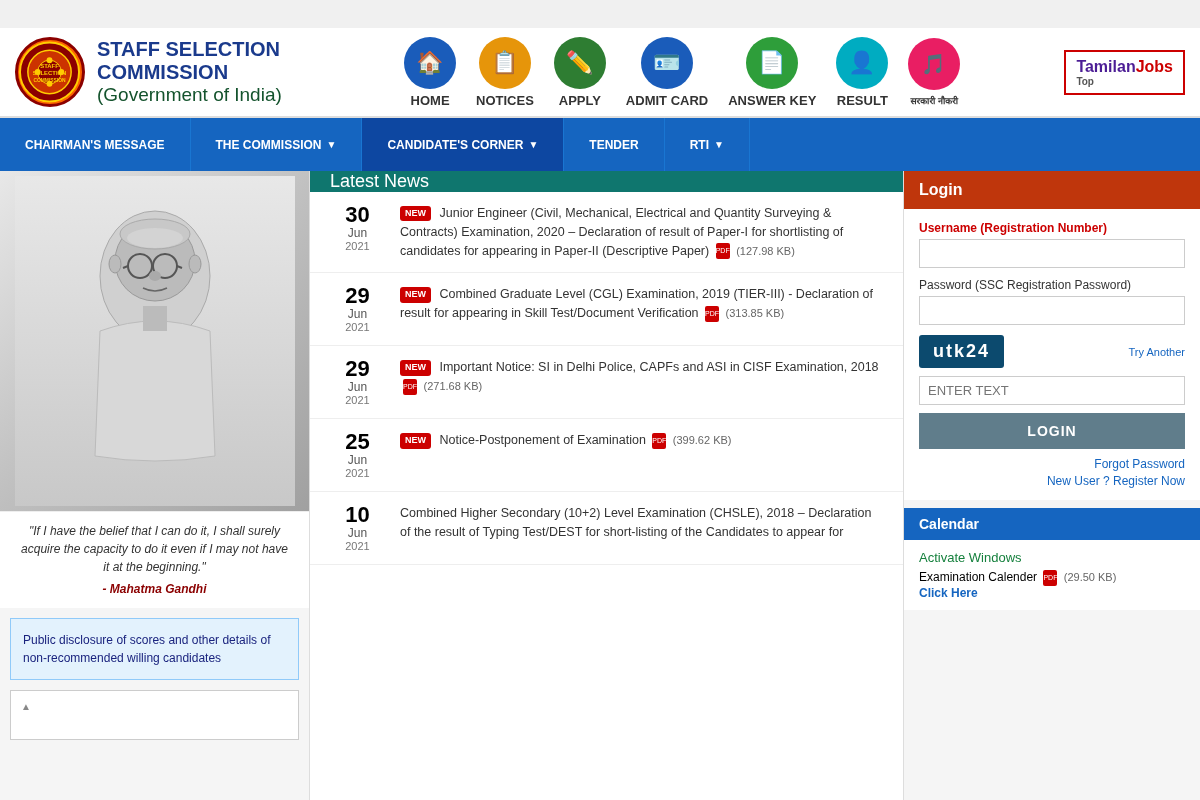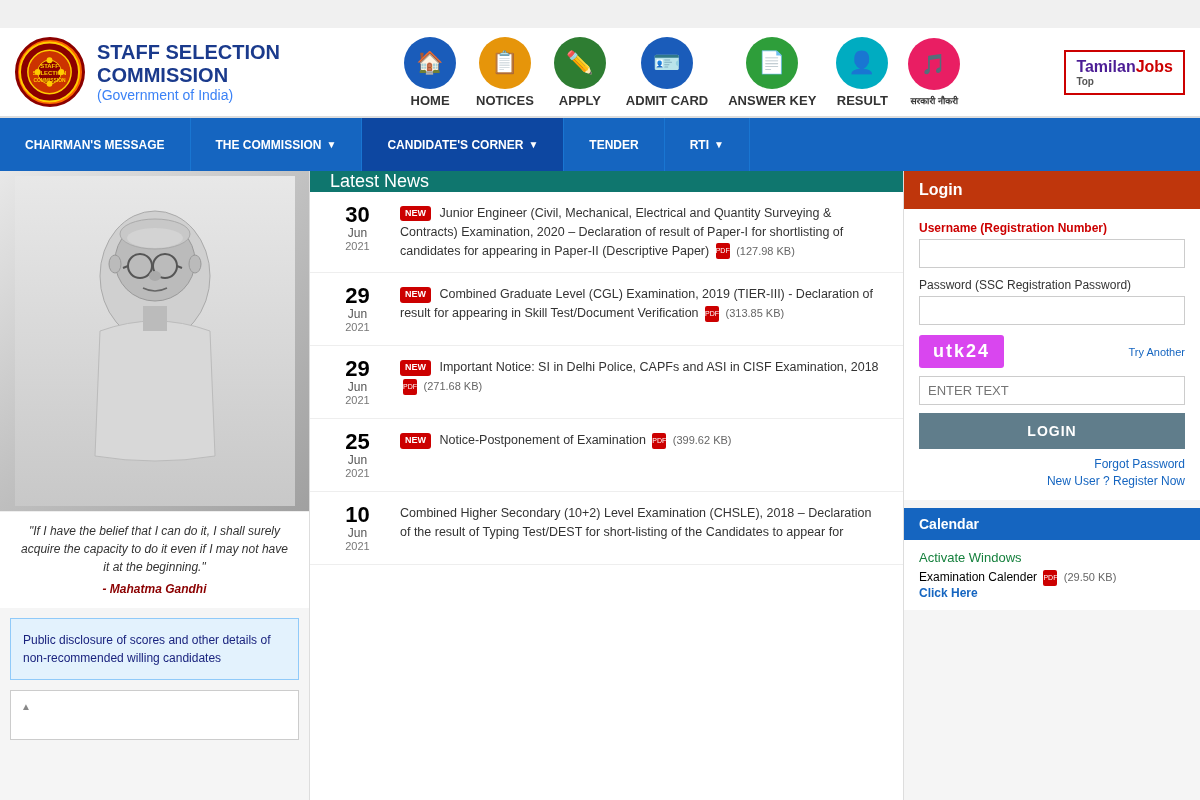--- a/index.html
+++ b/index.html
@@ -3,21 +3,21 @@
   <meta charset="utf-8">
   <style>
     * { margin: 0; padding: 0; box-sizing: border-box; }
     body { font-family: Arial, sans-serif; font-size: 13px; background: #f0f0f0; width: 1200px; height: 800px; overflow: hidden; }
 
     
     .header { background: #fff; display: flex; align-items: center; padding: 8px 15px; border-bottom: 2px solid #ddd; height: 90px; margin-top: 28px; }
     .logo-area { display: flex; align-items: center; gap: 12px; flex: 0 0 300px; }
     .logo-circle { width: 70px; height: 70px; border-radius: 50%; background: radial-gradient(circle, #8b0000 0%, #cc3300 40%, #ff6600 70%, #ffcc00 100%); border: 3px solid #8b0000; display: flex; align-items: center; justify-content: center; font-size: 8px; color: white; text-align: center; font-weight: bold; }
     .org-title h1 { font-size: 20px; color: #1a3a8c; font-weight: bold; }
-    .org-title p { font-size: 14px; color: #3b82f6; }
+    .org-title p { font-size: 19px; color: #14532d; }
     .nav-icons { display: flex; gap: 20px; align-items: center; flex: 1; justify-content: center; }
     .nav-icon-item { display: flex; flex-direction: column; align-items: center; gap: 4px; cursor: pointer; }
     .nav-icon-circle { width: 52px; height: 52px; border-radius: 50%; display: flex; align-items: center; justify-content: center; font-size: 22px; color: white; }
     .nav-icon-label { font-size: 13px; font-weight: bold; color: #333; }
     .home-icon { background: #1a5cba; }
     .notices-icon { background: #e6950a; }
     .apply-icon { background: #2e7d32; }
     .admit-icon { background: #1a5cba; }
     .answer-icon { background: #2e9e3a; }
     .result-icon { background: #00acc1; }
@@ -57,21 +57,21 @@
 
     
     .right-sidebar { width: 297px; background: #f5f5f5; border-left: 1px solid #ddd; overflow-y: auto; }
     .login-box { background: #fff; margin: 0; }
     .login-header { background: #bf360c; color: white; padding: 10px 15px; font-size: 16px; font-weight: bold; }
     .login-body { padding: 12px 15px; }
     .login-label { color: #cc0000; font-size: 12px; font-weight: bold; margin-bottom: 4px; }
     .login-input { width: 100%; border: 1px solid #ccc; padding: 6px 8px; font-size: 13px; margin-bottom: 10px; outline: none; }
     .login-label-gray { color: #333; font-size: 12px; margin-bottom: 4px; }
     .captcha-row { display: flex; align-items: center; gap: 8px; margin-bottom: 8px; }
-    .captcha-box { background: #d946ef; color: white; font-size: 18px; font-weight: bold; padding: 6px 14px; border-radius: 3px; letter-spacing: 2px; min-width: 70px; text-align: center; }
+    .captcha-box { background: #0c4a6e; color: white; font-size: 18px; font-weight: bold; padding: 6px 14px; border-radius: 3px; letter-spacing: 2px; min-width: 70px; text-align: center; }
     .try-another { color: #1565c0; font-size: 11px; cursor: pointer; text-align: right; flex: 1; }
     .captcha-input { width: 100%; border: 1px solid #ccc; padding: 6px 8px; font-size: 13px; color: #999; }
     .login-btn { background: #607d8b; color: white; border: none; padding: 10px; width: 100%; font-size: 14px; font-weight: bold; cursor: pointer; letter-spacing: 1px; margin-top: 8px; }
     .login-links { text-align: right; margin-top: 8px; }
     .login-link { color: #1565c0; font-size: 12px; display: block; cursor: pointer; margin-top: 3px; text-align: right; }
     .calendar-section { background: #fff; margin-top: 8px; }
     .calendar-header { background: #1565c0; color: white; padding: 8px 15px; font-size: 14px; font-weight: bold; }
     .calendar-body { padding: 10px 15px; font-size: 12px; }
     .calendar-link { color: #1565c0; font-weight: bold; cursor: pointer; }
     .activate-overlay { color: #aaa; font-size: 12px; }

